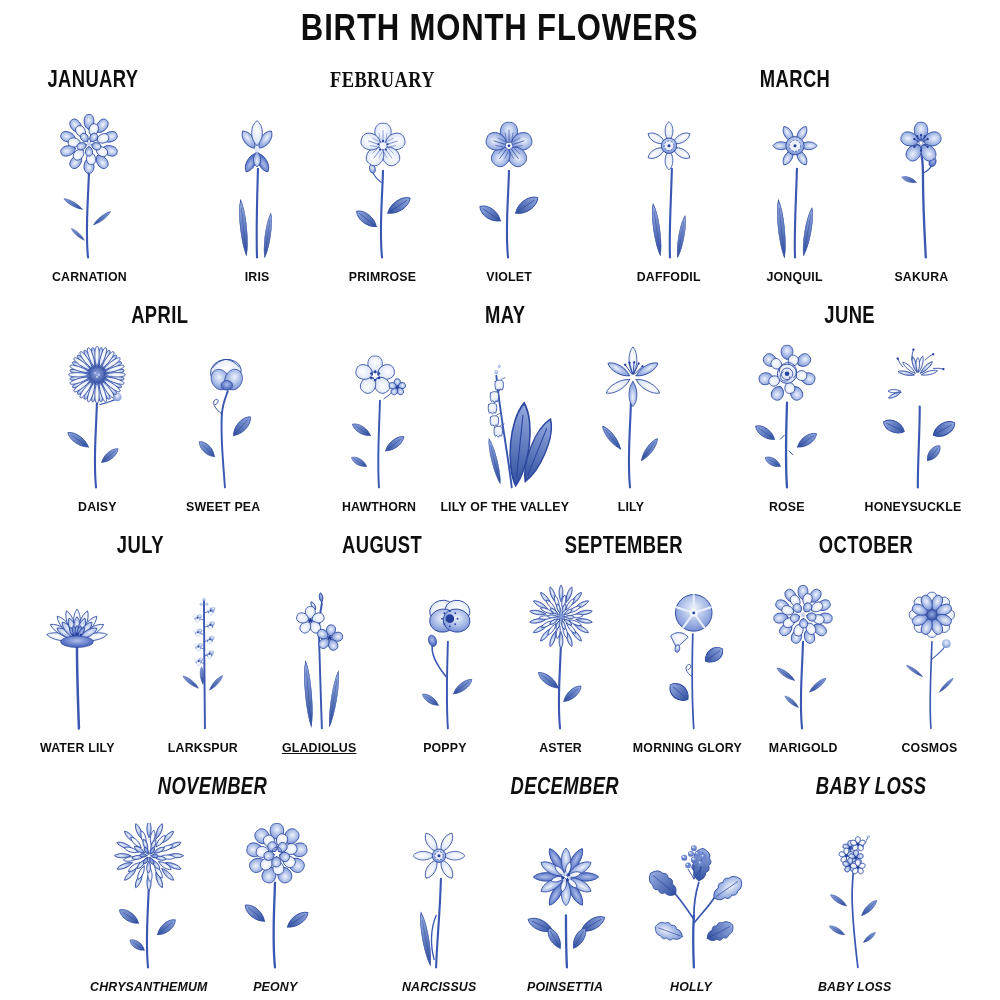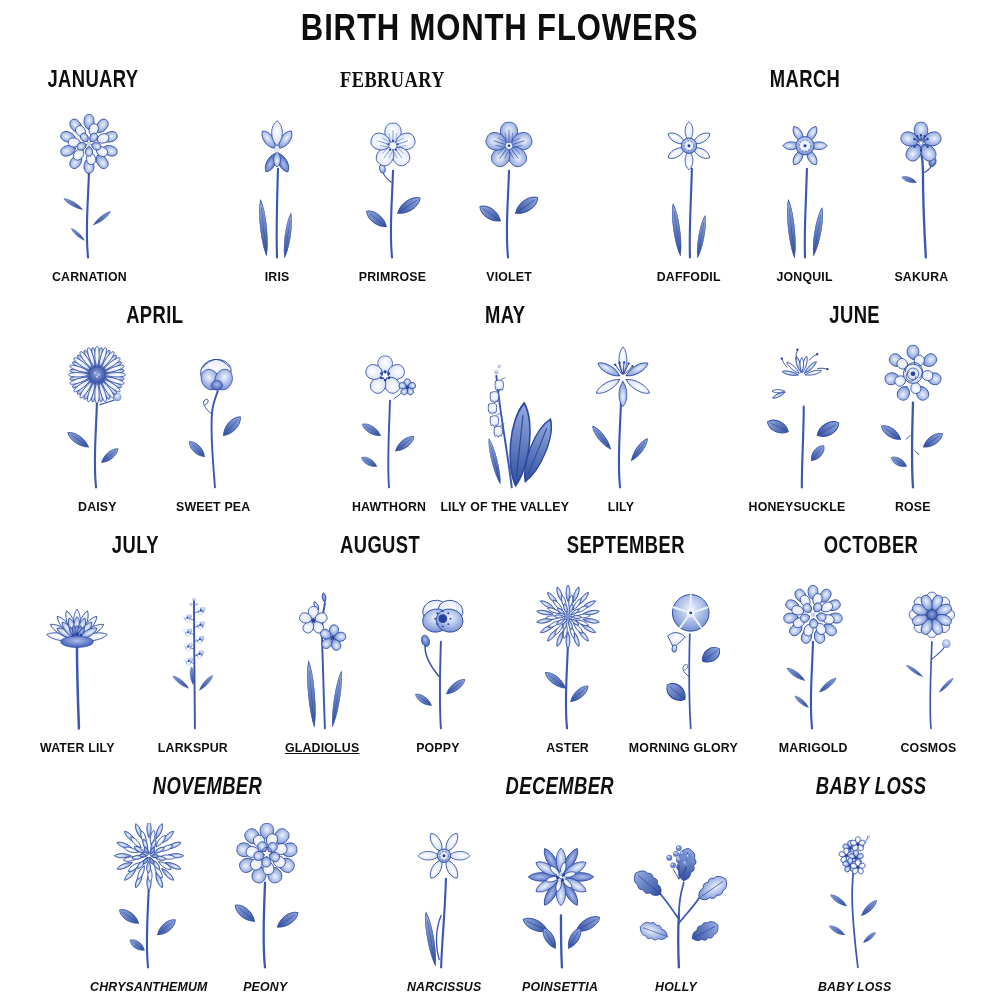--- a/index.html
+++ b/index.html
@@ -10,21 +10,21 @@
   .title{font-size:37px;font-weight:700;letter-spacing:1px;line-height:1;}
   .cond{display:inline-block;transform:scaleX(.8);transform-origin:center;white-space:nowrap;}
   .title .cond{transform:scaleX(.84);}
   .row{display:flex;justify-content:space-between;}
   .row1{height:236px;padding:0 26px 0 36px;}
   .row2{height:230px;padding:0 34px 0 44px;}
   .row3{height:241px;padding:0 18px 0 24px;}
   .row4{height:239px;padding:0 60px 0 96px;font-style:italic;}
   .group{display:flex;flex-direction:column;}
   .month{font-size:23px;font-weight:700;letter-spacing:.5px;margin:13px 0 0;text-align:center;line-height:1.1;}
-  .flowers{display:flex;gap:10px;flex:1;align-items:flex-end;}
+  .flowers{display:flex;gap:20px;flex:1;align-items:flex-end;}
   .cell{width:106px;display:flex;flex-direction:column;align-items:center;justify-content:flex-end;}
   .cell svg{width:106px;height:154px;display:block;}
   .flabel{font-size:13px;font-weight:700;letter-spacing:.2px;white-space:nowrap;width:max-content;
           transform:scaleX(.95);margin:2px 0 6px;}
 </style>
 </head>
 <body>
 
 <svg width="0" height="0" style="position:absolute">
   <defs>
@@ -564,65 +564,20 @@
               <figcaption class="flabel">LILY</figcaption>
             </figure>
           </div>
         </section>
         <section class="group">
           <h2 class="month" style="margin: 13px 0px 0px;"><span class="cond">JUNE</span></h2>
           <div class="flowers">
             <figure class="cell" style="margin: 0px;">
               <svg viewBox="0 0 110 160">
                 <g>
-                  <path d="M60 150 C60 120 62 95 62 66" fill="none" stroke="#3a57b2" stroke-width="2.2" stroke-linecap="round" stroke-linejoin="round"></path>
-                  <g transform="translate(46 92) rotate(-65) scale(1.1666666666666667 0.9230769230769231)">
-                    <path d="M0 0 C-6 -6 -7 -20 0 -26 C7 -20 6 -6 0 0 Z" fill="url(#leafG)" stroke="#2b479f" stroke-width="0.8" stroke-linecap="round" stroke-linejoin="round"></path>
-                    <path d="M0 -3 L0 -22" fill="none" stroke="#2b479f" stroke-width="0.6" stroke-linecap="round" stroke-linejoin="round"></path>
-                  </g>
-                  <g transform="translate(76 96) rotate(60) scale(1.25 1)">
-                    <path d="M0 0 C-6 -6 -7 -20 0 -26 C7 -20 6 -6 0 0 Z" fill="url(#leafG)" stroke="#2b479f" stroke-width="0.8" stroke-linecap="round" stroke-linejoin="round"></path>
-                    <path d="M0 -3 L0 -22" fill="none" stroke="#2b479f" stroke-width="0.6" stroke-linecap="round" stroke-linejoin="round"></path>
-                  </g>
-                  <g transform="translate(70 122) rotate(40) scale(0.9166666666666666 0.7692307692307693)">
-                    <path d="M0 0 C-6 -6 -7 -20 0 -26 C7 -20 6 -6 0 0 Z" fill="url(#leafG)" stroke="#2b479f" stroke-width="0.8" stroke-linecap="round" stroke-linejoin="round"></path>
-                    <path d="M0 -3 L0 -22" fill="none" stroke="#2b479f" stroke-width="0.6" stroke-linecap="round" stroke-linejoin="round"></path>
-                  </g>
-                  <path d="M0 -4 C -2.5 -8.25 -2.5 -17.6 0 -21 C 2.5 -17.6 2.5 -8.25 0 -4 Z" fill="url(#petalMid)" stroke="#2b479f" stroke-width="0.8" stroke-linecap="round" stroke-linejoin="round" transform="translate(60 34) rotate(-78)"></path>
-                  <path d="M0 -4 C -2.5 -8.25 -2.5 -17.6 0 -21 C 2.5 -17.6 2.5 -8.25 0 -4 Z" fill="url(#petalPale)" stroke="#2b479f" stroke-width="0.8" stroke-linecap="round" stroke-linejoin="round" transform="translate(60 34) rotate(-48)"></path>
-                  <path d="M0 -4 C -2.5 -8.25 -2.5 -17.6 0 -21 C 2.5 -17.6 2.5 -8.25 0 -4 Z" fill="url(#petalMid)" stroke="#2b479f" stroke-width="0.8" stroke-linecap="round" stroke-linejoin="round" transform="translate(60 34) rotate(-16)"></path>
-                  <path d="M0 -4 C -2.5 -8.25 -2.5 -17.6 0 -21 C 2.5 -17.6 2.5 -8.25 0 -4 Z" fill="url(#petalPale)" stroke="#2b479f" stroke-width="0.8" stroke-linecap="round" stroke-linejoin="round" transform="translate(60 34) rotate(14)"></path>
-                  <path d="M0 -4 C -2.5 -8.25 -2.5 -17.6 0 -21 C 2.5 -17.6 2.5 -8.25 0 -4 Z" fill="url(#petalMid)" stroke="#2b479f" stroke-width="0.8" stroke-linecap="round" stroke-linejoin="round" transform="translate(60 34) rotate(46)"></path>
-                  <path d="M0 -4 C -2.5 -8.25 -2.5 -17.6 0 -21 C 2.5 -17.6 2.5 -8.25 0 -4 Z" fill="url(#petalPale)" stroke="#2b479f" stroke-width="0.8" stroke-linecap="round" stroke-linejoin="round" transform="translate(60 34) rotate(76)"></path>
-                  <path d="M0 -4 C -2.5 -7.75 -2.5 -16 0 -19 C 2.5 -16 2.5 -7.75 0 -4 Z" fill="url(#petalPale)" stroke="#2b479f" stroke-width="0.8" stroke-linecap="round" stroke-linejoin="round" transform="translate(60 34) rotate(0)"></path>
-                  <g transform="translate(60 34) rotate(-60)">
-                    <path d="M0 -18 Q2 -24 5 -27" fill="none" stroke="#2b479f" stroke-width="0.8" stroke-linecap="round" stroke-linejoin="round"></path>
-                    <circle cx="5" cy="-27" r="1.2" fill="#24409c" stroke="none"></circle>
-                  </g>
-                  <g transform="translate(60 34) rotate(-20)">
-                    <path d="M0 -18 Q2 -24 5 -27" fill="none" stroke="#2b479f" stroke-width="0.8" stroke-linecap="round" stroke-linejoin="round"></path>
-                    <circle cx="5" cy="-27" r="1.2" fill="#24409c" stroke="none"></circle>
-                  </g>
-                  <g transform="translate(60 34) rotate(25)">
-                    <path d="M0 -18 Q2 -24 5 -27" fill="none" stroke="#2b479f" stroke-width="0.8" stroke-linecap="round" stroke-linejoin="round"></path>
-                    <circle cx="5" cy="-27" r="1.2" fill="#24409c" stroke="none"></circle>
-                  </g>
-                  <g transform="translate(60 34) rotate(65)">
-                    <path d="M0 -18 Q2 -24 5 -27" fill="none" stroke="#2b479f" stroke-width="0.8" stroke-linecap="round" stroke-linejoin="round"></path>
-                    <circle cx="5" cy="-27" r="1.2" fill="#24409c" stroke="none"></circle>
-                  </g>
-                  <path d="M0 -3 C -2.25 -6.5 -2.25 -14.200000000000001 0 -17 C 2.25 -14.200000000000001 2.25 -6.5 0 -3 Z" fill="url(#petalMid)" stroke="#2b479f" stroke-width="0.8" stroke-linecap="round" stroke-linejoin="round" transform="translate(45 50) rotate(-115)"></path>
-                  <path d="M0 -3 C -2.25 -6.25 -2.25 -13.4 0 -16 C 2.25 -13.4 2.25 -6.25 0 -3 Z" fill="url(#petalPale)" stroke="#2b479f" stroke-width="0.8" stroke-linecap="round" stroke-linejoin="round" transform="translate(45 50) rotate(-90)"></path>
-                </g>
-              </svg>
-              <figcaption class="flabel">HONEYSUCKLE</figcaption>
-            </figure>
-            <figure class="cell" style="margin: 0px;">
-              <svg viewBox="0 0 110 160">
-                <g>
                   <path d="M55 62 C54 95 53 122 55 150" fill="none" stroke="#3a57b2" stroke-width="2.4" stroke-linecap="round" stroke-linejoin="round"></path>
                   <path d="M52 96 L48 100 M57 112 L61 116" fill="none" stroke="#2b479f" stroke-width="1" stroke-linecap="round" stroke-linejoin="round"></path>
                   <g transform="translate(42 100) rotate(-55) scale(0.9166666666666666 0.9230769230769231)">
                     <path d="M0 0 C-6 -6 -7 -20 0 -26 C7 -20 6 -6 0 0 Z" fill="url(#leafG)" stroke="#2b479f" stroke-width="0.8" stroke-linecap="round" stroke-linejoin="round"></path>
                     <path d="M0 -3 L0 -22" fill="none" stroke="#2b479f" stroke-width="0.6" stroke-linecap="round" stroke-linejoin="round"></path>
                   </g>
                   <g transform="translate(66 108) rotate(55) scale(0.9166666666666666 0.9230769230769231)">
                     <path d="M0 0 C-6 -6 -7 -20 0 -26 C7 -20 6 -6 0 0 Z" fill="url(#leafG)" stroke="#2b479f" stroke-width="0.8" stroke-linecap="round" stroke-linejoin="round"></path>
                     <path d="M0 -3 L0 -22" fill="none" stroke="#2b479f" stroke-width="0.6" stroke-linecap="round" stroke-linejoin="round"></path>
                   </g>
@@ -643,20 +598,65 @@
                   <path d="M0 -9 C -7.15 -10.2 -6.82 -21.240000000000002 0 -20.64 C 6.82 -21.240000000000002 7.15 -10.2 0 -9 Z" fill="url(#petalPale)" stroke="#2b479f" stroke-width="0.8" stroke-linecap="round" stroke-linejoin="round" transform="translate(55 32) rotate(241)"></path>
                   <path d="M0 -9 C -7.15 -10.2 -6.82 -21.240000000000002 0 -20.64 C 6.82 -21.240000000000002 7.15 -10.2 0 -9 Z" fill="url(#petalPale)" stroke="#2b479f" stroke-width="0.8" stroke-linecap="round" stroke-linejoin="round" transform="translate(55 32) rotate(313)"></path>
                   <circle cx="55" cy="32" r="10" fill="url(#petalPale)" stroke="#2b479f" stroke-width="0.9"></circle>
                   <path d="M47 30 A 9 9 0 1 1 62 36" fill="none" stroke="#2b479f" stroke-width="0.9" stroke-linecap="round" stroke-linejoin="round"></path>
                   <circle cx="55" cy="32" r="6" fill="#dfe7f8" stroke="#2b479f" stroke-width="0.8"></circle>
                   <path d="M51 30 A 5 5 0 1 0 58 35" fill="none" stroke="#2b479f" stroke-width="0.8" stroke-linecap="round" stroke-linejoin="round"></path>
                   <circle cx="55" cy="32" r="2.4" fill="#27439c" stroke="none"></circle>
                 </g>
               </svg>
               <figcaption class="flabel">ROSE</figcaption>
+            </figure>
+            <figure class="cell" style="margin: 0px;">
+              <svg viewBox="0 0 110 160">
+                <g>
+                  <path d="M60 150 C60 120 62 95 62 66" fill="none" stroke="#3a57b2" stroke-width="2.2" stroke-linecap="round" stroke-linejoin="round"></path>
+                  <g transform="translate(46 92) rotate(-65) scale(1.1666666666666667 0.9230769230769231)">
+                    <path d="M0 0 C-6 -6 -7 -20 0 -26 C7 -20 6 -6 0 0 Z" fill="url(#leafG)" stroke="#2b479f" stroke-width="0.8" stroke-linecap="round" stroke-linejoin="round"></path>
+                    <path d="M0 -3 L0 -22" fill="none" stroke="#2b479f" stroke-width="0.6" stroke-linecap="round" stroke-linejoin="round"></path>
+                  </g>
+                  <g transform="translate(76 96) rotate(60) scale(1.25 1)">
+                    <path d="M0 0 C-6 -6 -7 -20 0 -26 C7 -20 6 -6 0 0 Z" fill="url(#leafG)" stroke="#2b479f" stroke-width="0.8" stroke-linecap="round" stroke-linejoin="round"></path>
+                    <path d="M0 -3 L0 -22" fill="none" stroke="#2b479f" stroke-width="0.6" stroke-linecap="round" stroke-linejoin="round"></path>
+                  </g>
+                  <g transform="translate(70 122) rotate(40) scale(0.9166666666666666 0.7692307692307693)">
+                    <path d="M0 0 C-6 -6 -7 -20 0 -26 C7 -20 6 -6 0 0 Z" fill="url(#leafG)" stroke="#2b479f" stroke-width="0.8" stroke-linecap="round" stroke-linejoin="round"></path>
+                    <path d="M0 -3 L0 -22" fill="none" stroke="#2b479f" stroke-width="0.6" stroke-linecap="round" stroke-linejoin="round"></path>
+                  </g>
+                  <path d="M0 -4 C -2.5 -8.25 -2.5 -17.6 0 -21 C 2.5 -17.6 2.5 -8.25 0 -4 Z" fill="url(#petalMid)" stroke="#2b479f" stroke-width="0.8" stroke-linecap="round" stroke-linejoin="round" transform="translate(60 34) rotate(-78)"></path>
+                  <path d="M0 -4 C -2.5 -8.25 -2.5 -17.6 0 -21 C 2.5 -17.6 2.5 -8.25 0 -4 Z" fill="url(#petalPale)" stroke="#2b479f" stroke-width="0.8" stroke-linecap="round" stroke-linejoin="round" transform="translate(60 34) rotate(-48)"></path>
+                  <path d="M0 -4 C -2.5 -8.25 -2.5 -17.6 0 -21 C 2.5 -17.6 2.5 -8.25 0 -4 Z" fill="url(#petalMid)" stroke="#2b479f" stroke-width="0.8" stroke-linecap="round" stroke-linejoin="round" transform="translate(60 34) rotate(-16)"></path>
+                  <path d="M0 -4 C -2.5 -8.25 -2.5 -17.6 0 -21 C 2.5 -17.6 2.5 -8.25 0 -4 Z" fill="url(#petalPale)" stroke="#2b479f" stroke-width="0.8" stroke-linecap="round" stroke-linejoin="round" transform="translate(60 34) rotate(14)"></path>
+                  <path d="M0 -4 C -2.5 -8.25 -2.5 -17.6 0 -21 C 2.5 -17.6 2.5 -8.25 0 -4 Z" fill="url(#petalMid)" stroke="#2b479f" stroke-width="0.8" stroke-linecap="round" stroke-linejoin="round" transform="translate(60 34) rotate(46)"></path>
+                  <path d="M0 -4 C -2.5 -8.25 -2.5 -17.6 0 -21 C 2.5 -17.6 2.5 -8.25 0 -4 Z" fill="url(#petalPale)" stroke="#2b479f" stroke-width="0.8" stroke-linecap="round" stroke-linejoin="round" transform="translate(60 34) rotate(76)"></path>
+                  <path d="M0 -4 C -2.5 -7.75 -2.5 -16 0 -19 C 2.5 -16 2.5 -7.75 0 -4 Z" fill="url(#petalPale)" stroke="#2b479f" stroke-width="0.8" stroke-linecap="round" stroke-linejoin="round" transform="translate(60 34) rotate(0)"></path>
+                  <g transform="translate(60 34) rotate(-60)">
+                    <path d="M0 -18 Q2 -24 5 -27" fill="none" stroke="#2b479f" stroke-width="0.8" stroke-linecap="round" stroke-linejoin="round"></path>
+                    <circle cx="5" cy="-27" r="1.2" fill="#24409c" stroke="none"></circle>
+                  </g>
+                  <g transform="translate(60 34) rotate(-20)">
+                    <path d="M0 -18 Q2 -24 5 -27" fill="none" stroke="#2b479f" stroke-width="0.8" stroke-linecap="round" stroke-linejoin="round"></path>
+                    <circle cx="5" cy="-27" r="1.2" fill="#24409c" stroke="none"></circle>
+                  </g>
+                  <g transform="translate(60 34) rotate(25)">
+                    <path d="M0 -18 Q2 -24 5 -27" fill="none" stroke="#2b479f" stroke-width="0.8" stroke-linecap="round" stroke-linejoin="round"></path>
+                    <circle cx="5" cy="-27" r="1.2" fill="#24409c" stroke="none"></circle>
+                  </g>
+                  <g transform="translate(60 34) rotate(65)">
+                    <path d="M0 -18 Q2 -24 5 -27" fill="none" stroke="#2b479f" stroke-width="0.8" stroke-linecap="round" stroke-linejoin="round"></path>
+                    <circle cx="5" cy="-27" r="1.2" fill="#24409c" stroke="none"></circle>
+                  </g>
+                  <path d="M0 -3 C -2.25 -6.5 -2.25 -14.200000000000001 0 -17 C 2.25 -14.200000000000001 2.25 -6.5 0 -3 Z" fill="url(#petalMid)" stroke="#2b479f" stroke-width="0.8" stroke-linecap="round" stroke-linejoin="round" transform="translate(45 50) rotate(-115)"></path>
+                  <path d="M0 -3 C -2.25 -6.25 -2.25 -13.4 0 -16 C 2.25 -13.4 2.25 -6.25 0 -3 Z" fill="url(#petalPale)" stroke="#2b479f" stroke-width="0.8" stroke-linecap="round" stroke-linejoin="round" transform="translate(45 50) rotate(-90)"></path>
+                </g>
+              </svg>
+              <figcaption class="flabel">HONEYSUCKLE</figcaption>
             </figure>
           </div>
         </section>
       </div>
       <div class="row row3">
         <section class="group">
           <h2 class="month" style="margin: 13px 0px 0px;"><span class="cond">JULY</span></h2>
           <div class="flowers">
             <figure class="cell" style="margin: 0px;">
               <svg viewBox="0 0 110 160">

